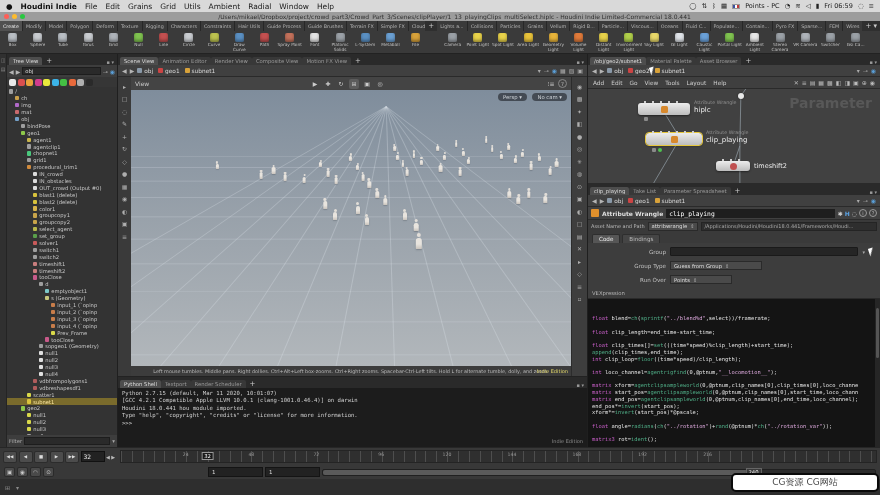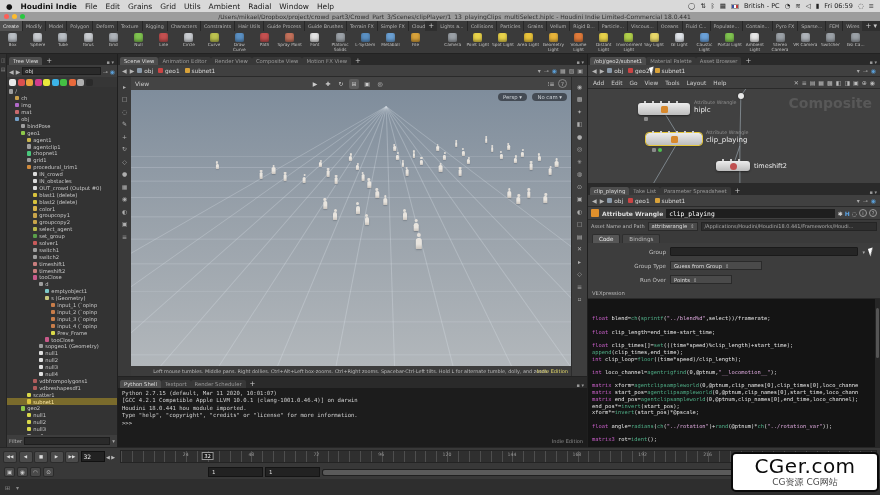--- a/index.html
+++ b/index.html
@@ -166,21 +166,21 @@
       </span>
     <span class="spacer"></span>
     <span class="status">
       <span class="tabs-wrap" style="gap:5px">
           <span>◯</span>
           <span>⇅</span>
           <span>ᛒ</span>
           <span>▦</span>
         </span>
       <span class="flag"></span>
-      <span>British - PC</span>
+      <span>Points - PC</span>
       <span class="tabs-wrap" style="gap:5px">
           <span>◔</span>
           <span>≋</span>
           <span>◁</span>
           <span>▮</span>
         </span>
       <span>Fri 06:59</span>
       <span class="tabs-wrap" style="gap:5px">
           <span>◌</span>
           <span>≡</span>
@@ -873,21 +873,21 @@
             <span>▦</span>
             <span>▩</span>
             <span>◧</span>
             <span>◨</span>
             <span>▣</span>
             <span>⊕</span>
             <span>◉</span>
           </span>
       </div>
       <div class="net-canvas">
-        <span class="geo-watermark">Composite</span>
+        <span class="geo-watermark">Parameter</span>
         <svg class="wires" viewBox="0 0 292 96">
           <g stroke="#9aa7b0" stroke-width="0.8" fill="none" opacity="0.85">
             <polyline points="76,26 87,44"></polyline>
             <polyline points="87,57 64,96"></polyline>
             <polyline points="153,7 152,58 147,73"></polyline>
             <polyline points="153,7 158,0"></polyline>
             <polyline points="152,58 152,96"></polyline>
           </g>
         </svg>
         <span class="net-dot" style="left:150px;top:4px"></span>
@@ -1030,17 +1030,16 @@
       </span>
     </div>
   </div>
 
   <div class="statusbar">
     <span>⊞</span>
     <span>▾</span>
   </div>
 
   <div class="watermark">
-    <div class="wm1">CGer.com</div>
     <div class="wm2">CG资源 CG网站</div>
   </div>
 
 </div>
 
 </body></html>

